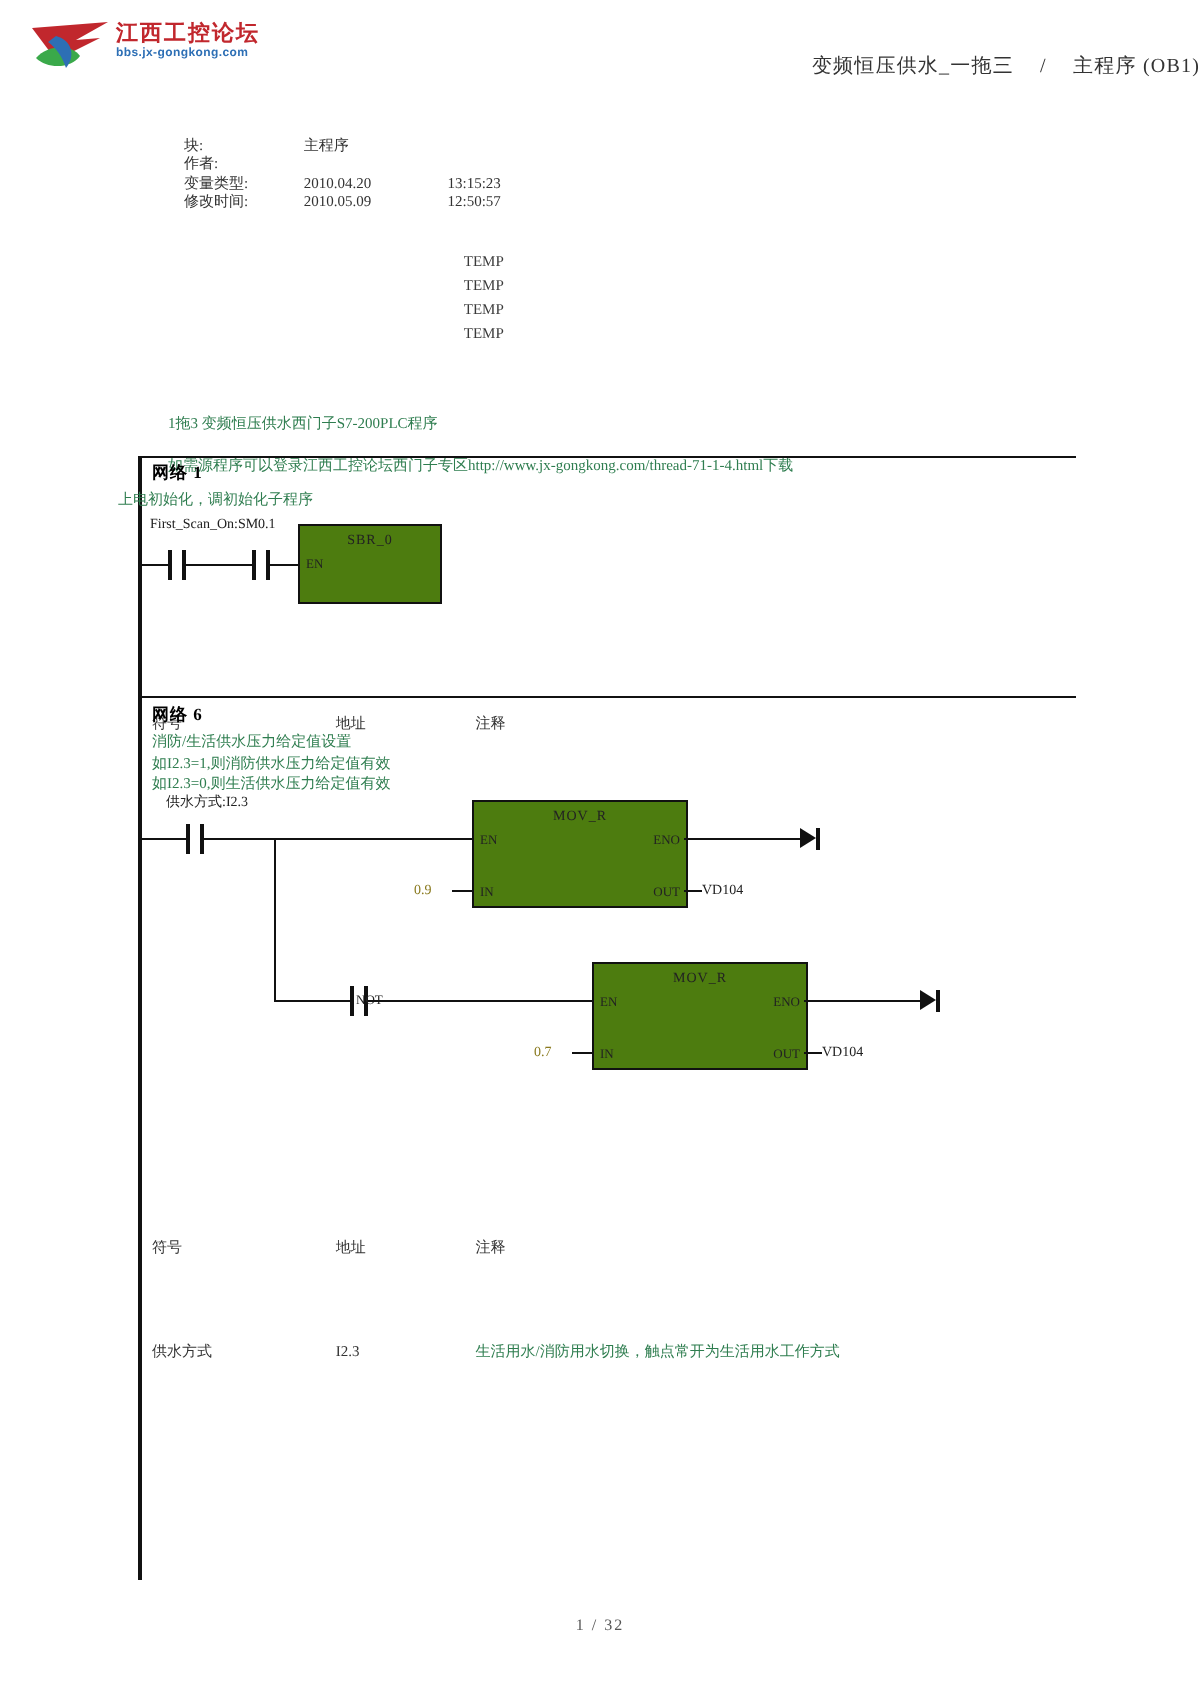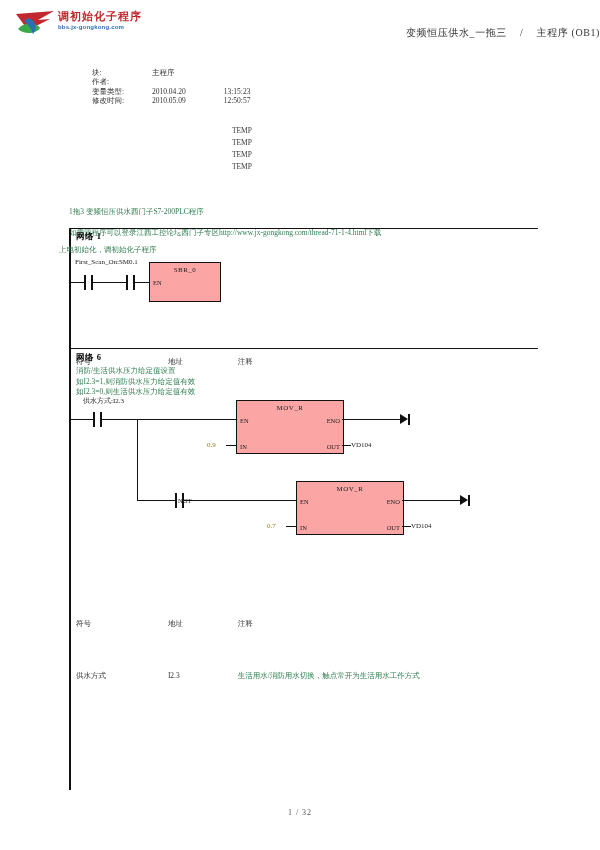--- a/index.html
+++ b/index.html
@@ -61,21 +61,21 @@
   .wire{position:absolute;background:#111;}
   .wire-h{height:1.4px;}
   .wire-v{width:1.4px;}
   .contact{position:absolute;width:9px;height:15px;}
   .contact i{position:absolute;top:0;width:1.6px;height:15px;background:#111;}
   .contact i.l{left:0;}
   .contact i.r{right:0;}
   .clabel{position:absolute;font-size:7px;color:#222;white-space:nowrap;}
   .not-lbl{position:absolute;font-size:6.5px;color:#222;}
 
-  .fbox{position:absolute;border:1.6px solid #111;background:#fca5a5;}
+  .fbox{position:absolute;border:1.6px solid #111;background:#4d7c0f;}
   .fbox .fname{position:absolute;left:0;right:0;top:3px;text-align:center;
                 font-size:7px;color:#222;letter-spacing:.5px;}
   .pin{position:absolute;font-size:6.5px;color:#222;}
   .pin-en{left:3px;top:16px;}
   .pin-eno{right:3px;top:16px;}
   .pin-in{left:3px;bottom:3px;}
   .pin-out{right:3px;bottom:3px;}
   .operand{position:absolute;font-size:7px;color:#222;white-space:nowrap;}
   .const{position:absolute;font-size:7px;color:#8a7a1f;white-space:nowrap;}
 
@@ -90,21 +90,21 @@
 <body>
 
 <div class="page">
 
   <div class="logo">
     <svg class="logo-swoosh" viewBox="0 0 44 30">
       <path d="M2 6 L40 3 L24 12 L36 11 L14 22 Z" fill="#c1272d"></path>
       <path d="M4 21 C10 14, 22 14, 26 20 C22 26, 10 27, 4 21 Z" fill="#3aa94a"></path>
       <path d="M14 10 C22 12, 24 20, 19 26 C17 20, 14 16, 10 13 Z" fill="#2d6fb5"></path>
     </svg>
-    <div class="logo-cn">调初始化子程序</div>
+    <div class="logo-cn">江西工控论坛</div>
     <div class="logo-url">bbs.jx-gongkong.com</div>
   </div>
 
   <div class="doc-title">
     <span>变频恒压供水_一拖三</span>
     <span class="sep">/</span>
     <span>主程序 (OB1)</span>
   </div>
 
   <div class="meta">
@@ -148,21 +148,21 @@
       <span class="vt-c3"></span>
     </span>
     <span class="vt-row">
       <span class="vt-c0"></span>
       <span class="vt-c1">TEMP</span>
       <span class="vt-c2"></span>
       <span class="vt-c3"></span>
     </span>
   </div>
 
-  <div class="green-note" style="left:69px;top:196px;">
+  <div class="green-note" style="left:84px;top:196px;">
     <span style="display:block">1拖3 变频恒压供水西门子S7-200PLC程序</span>
     <span style="display:block">如需源程序可以登录江西工控论坛西门子专区http://www.jx-gongkong.com/thread-71-1-4.html下载</span>
   </div>
 
   <div class="rail"></div>
   <div class="netline" style="top:228px;"></div>
   <div class="netline" style="top:348px;"></div>
 
   <div class="net-title" style="left:76px;top:231px;">网络 1</div>
   <div class="net-desc" style="left:59px;top:245px;">上电初始化，调初始化子程序</div>

